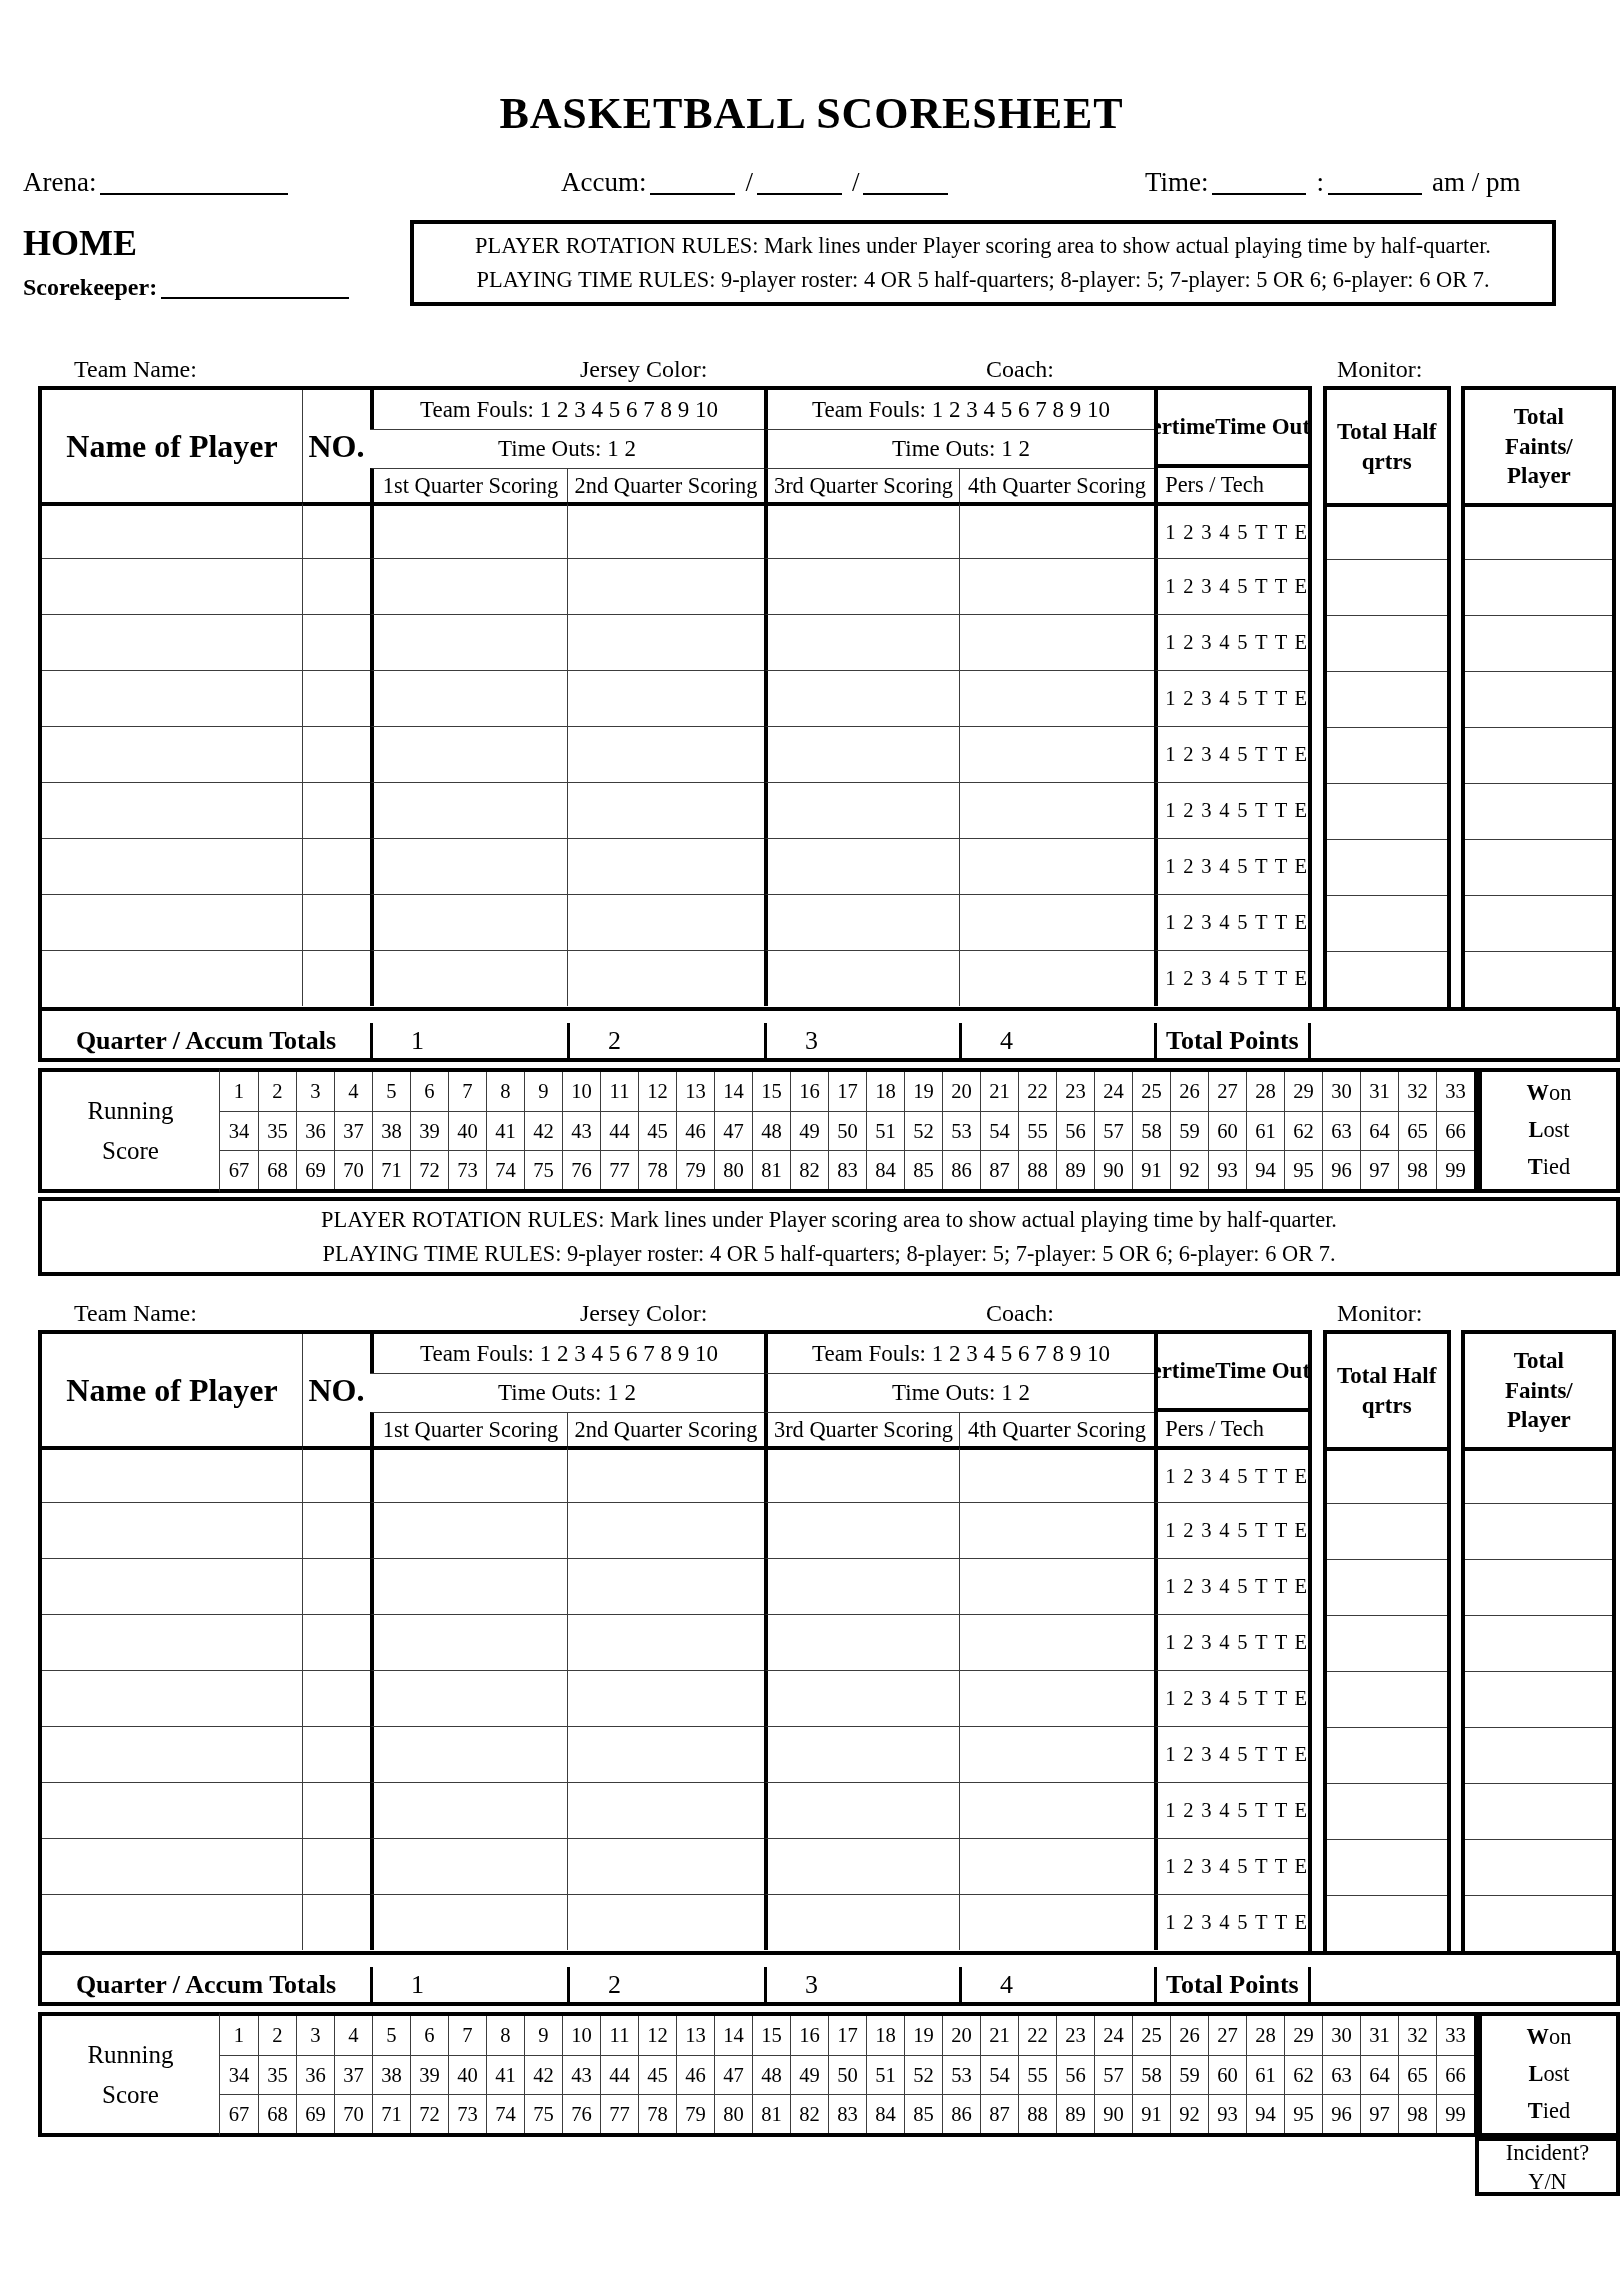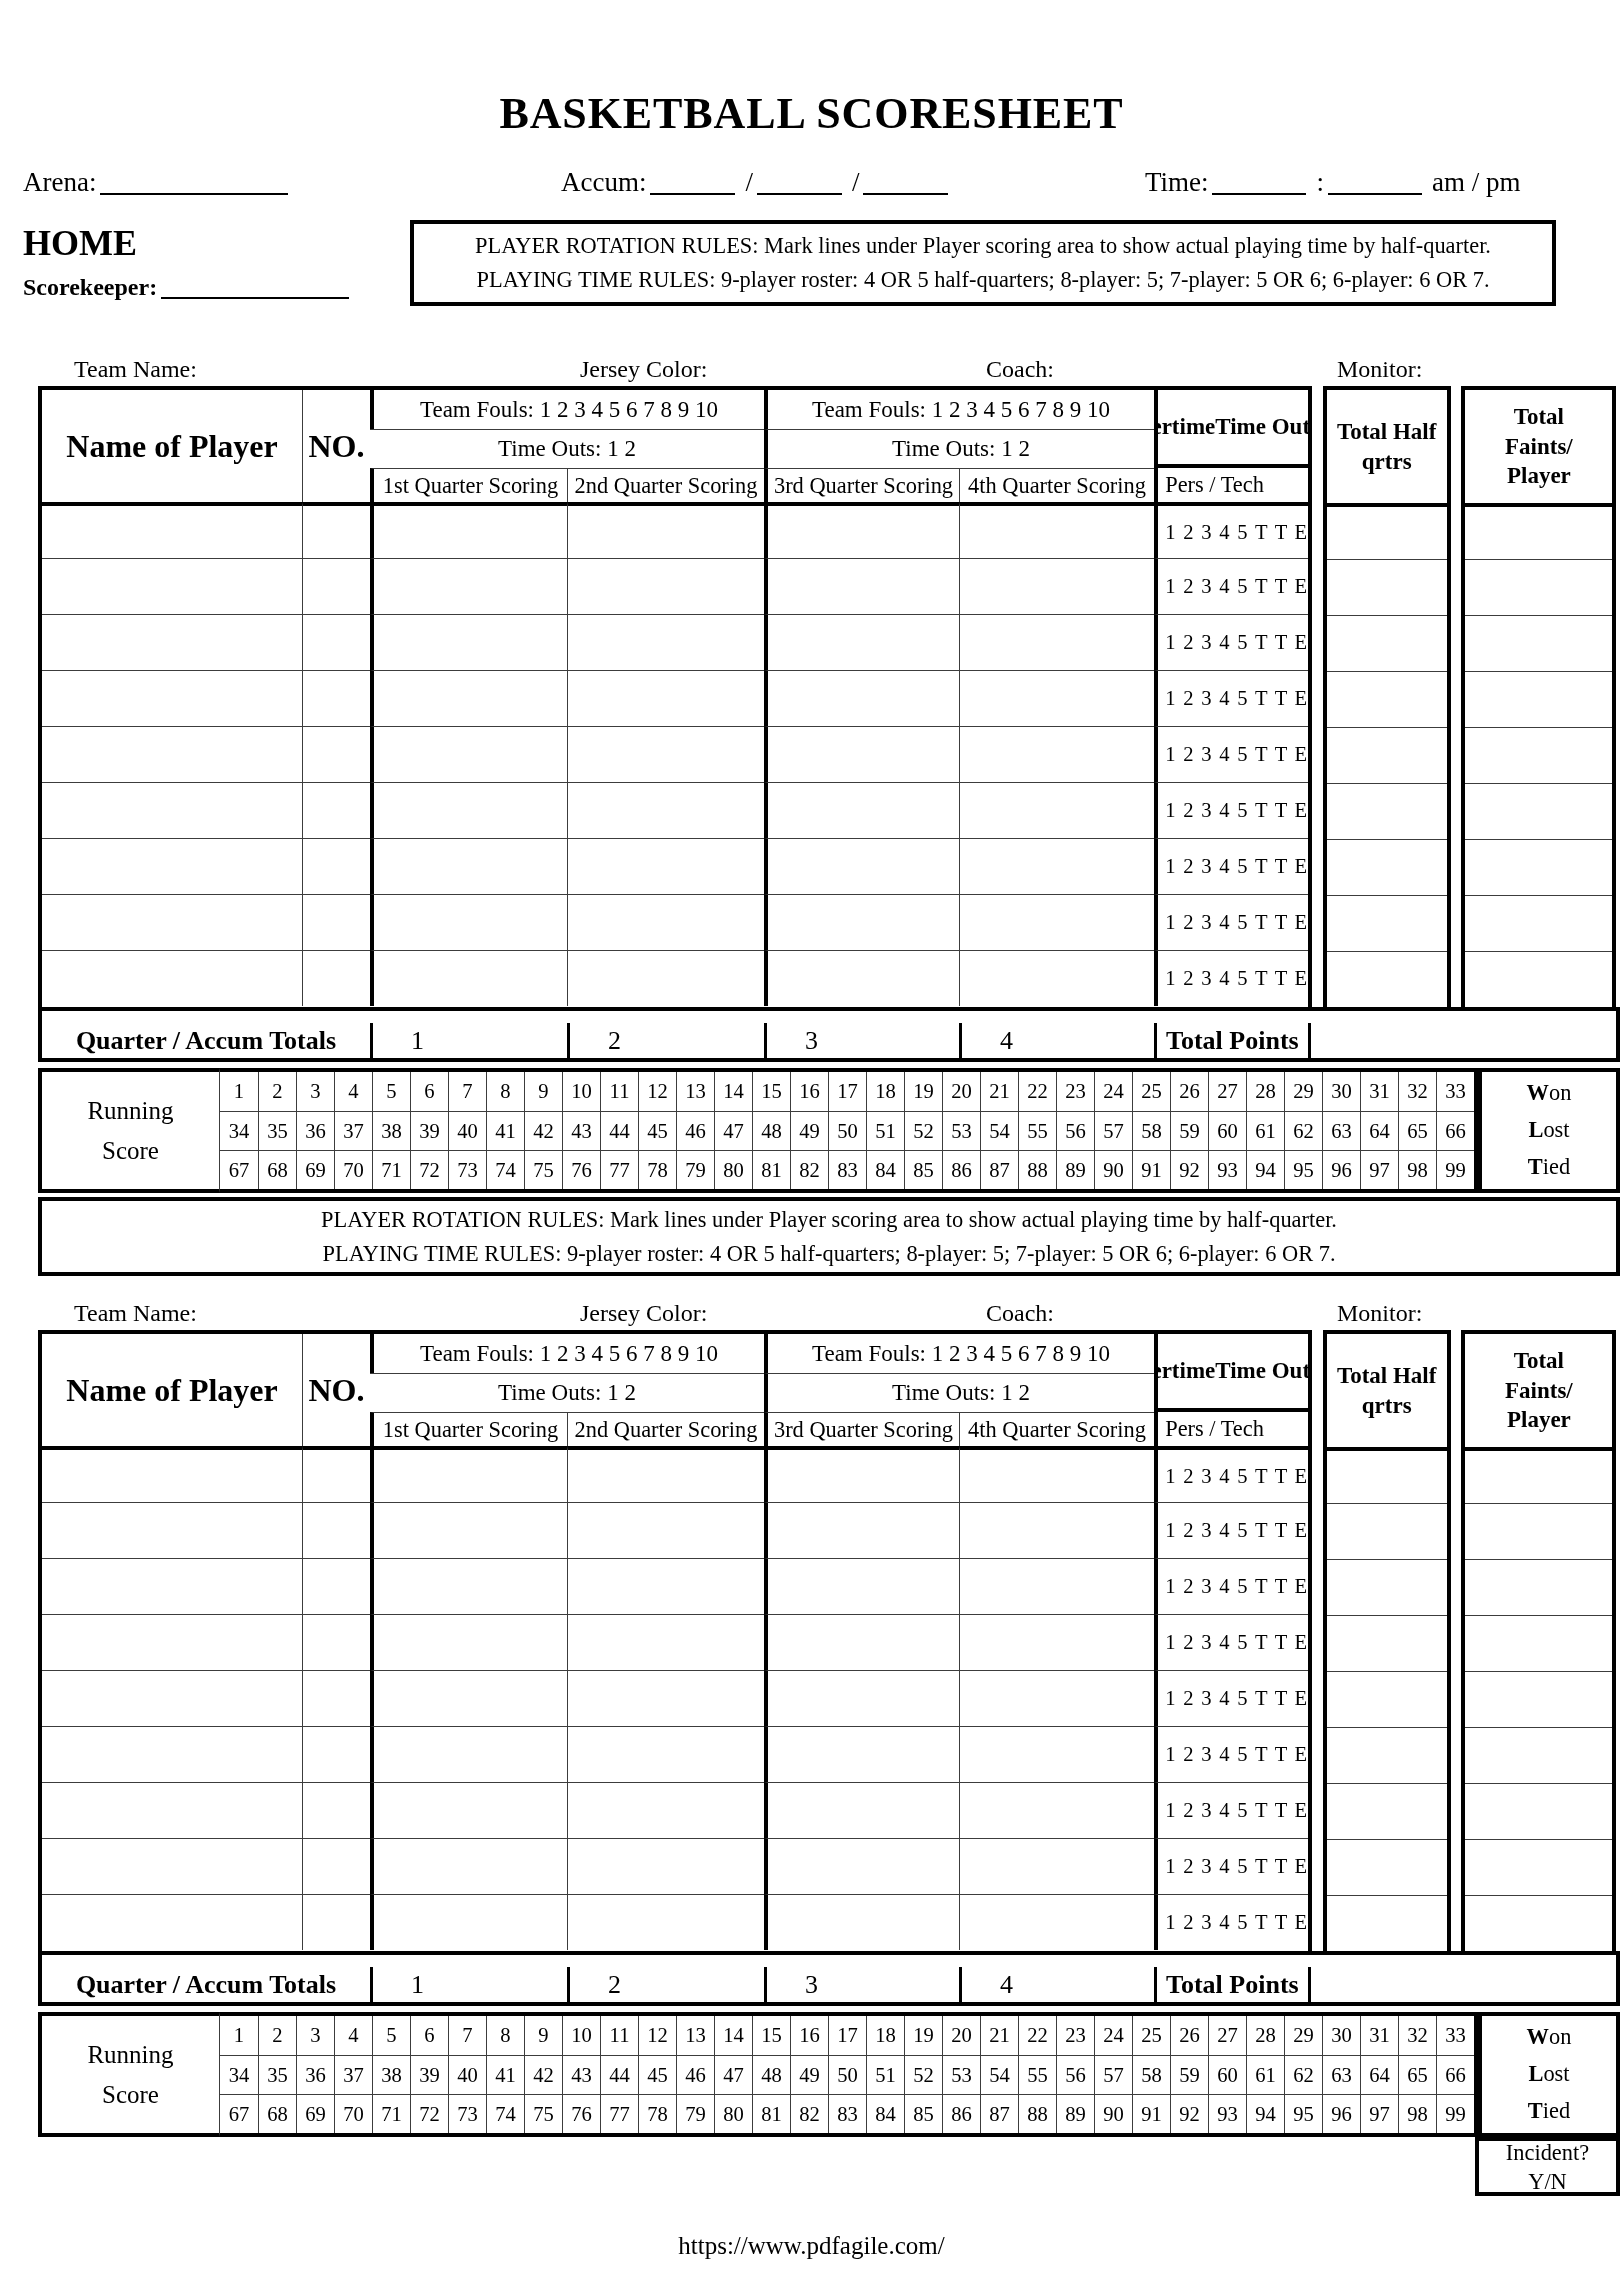--- a/index.html
+++ b/index.html
@@ -600,16 +600,15 @@
           </div>
         </div>
       </div>
     <div class="incident">
       <div>Incident?</div>
       <div>Y/N</div>
     </div>
   </section>
 
 
-  <div class="url">https://www.pdfagile.com/</div>
 
 </div>
 
 
 </body></html>

